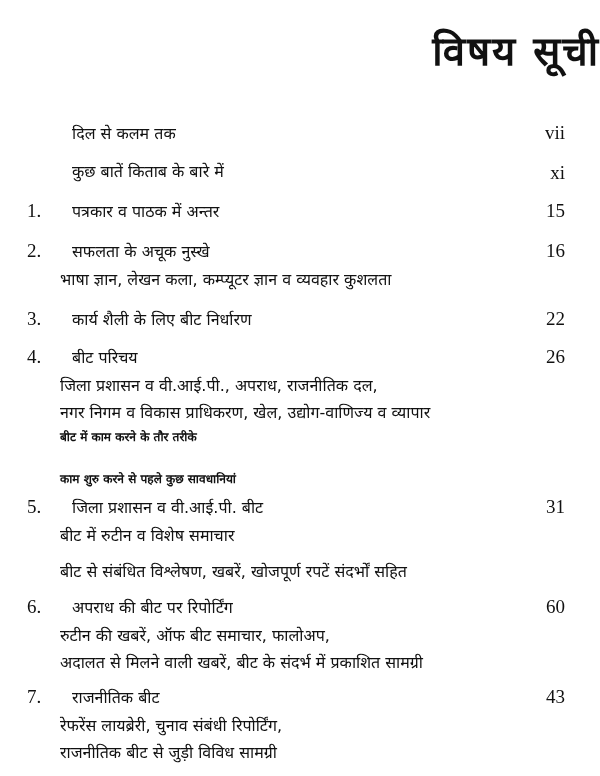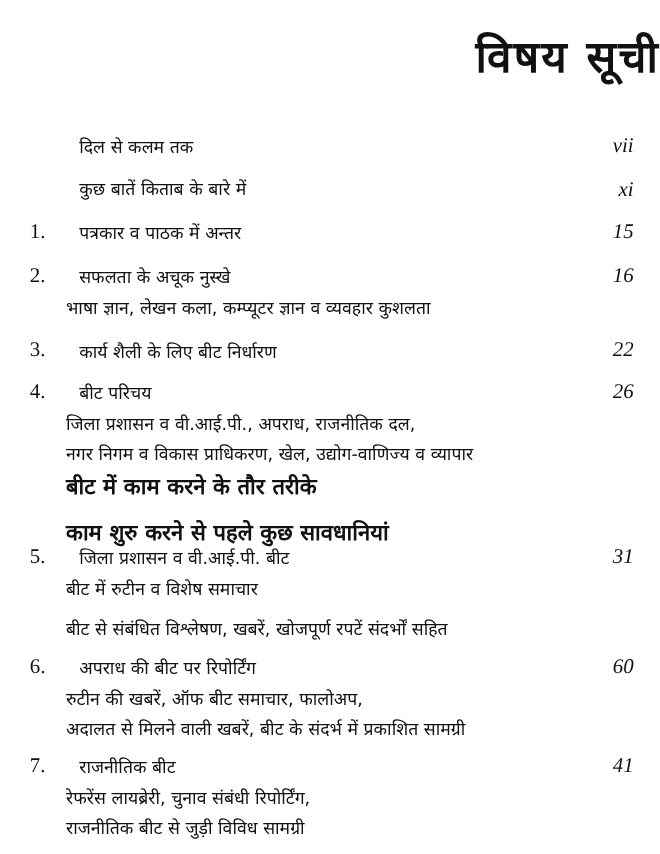--- a/index.html
+++ b/index.html
@@ -13,27 +13,27 @@
     }
     .entry { position: absolute; left: 0; width: 600px; }
     .num {
       position: absolute; left: 27px; font-family: "Liberation Serif", serif;
       font-size: 19px;
     }
     .head {
       position: absolute; left: 72px; font-size: 16px; font-weight: normal; white-space: nowrap;
     }
     .page {
-      position: absolute; right: 24px; font-family: "Liberation Serif", serif;
-      font-size: 19px; text-align: right; font-style: italic;
+      position: absolute; right: 35px; font-family: "Liberation Serif", serif;
+      font-size: 19px; text-align: right;
     }
     .sub {
       position: absolute; left: 60px; font-size: 16px; white-space: nowrap;
     }
-    .sub.bold { font-weight: bold; font-size: 20px; }
+    .sub.bold { font-weight: bold; font-size: 12px; }
   </style>
 </head>
 <body>
 
 <div class="title">विषय सूची</div>
 
 <div>
 
   <div class="entry" style="top:122px">
     <span class="head" style="top:0">दिल से कलम तक</span>
@@ -86,18 +86,18 @@
     <span class="num" style="top:0">6.</span>
     <span class="head" style="top:0">अपराध की बीट पर रिपोर्टिंग</span>
     <span class="page" style="top:0">60</span>
     <span class="sub" style="top:28px">रुटीन की खबरें, ऑफ बीट समाचार, फालोअप,</span>
     <span class="sub" style="top:55px">अदालत से मिलने वाली खबरें, बीट के संदर्भ में प्रकाशित सामग्री</span>
   </div>
 
   <div class="entry" style="top:686px">
     <span class="num" style="top:0">7.</span>
     <span class="head" style="top:0">राजनीतिक बीट</span>
-    <span class="page" style="top:0">41</span>
+    <span class="page" style="top:0">43</span>
     <span class="sub" style="top:28px">रेफरेंस लायब्रेरी, चुनाव संबंधी रिपोर्टिंग,</span>
     <span class="sub" style="top:55px">राजनीतिक बीट से जुड़ी विविध सामग्री</span>
   </div>
 
 </div>
 
 </body></html>

